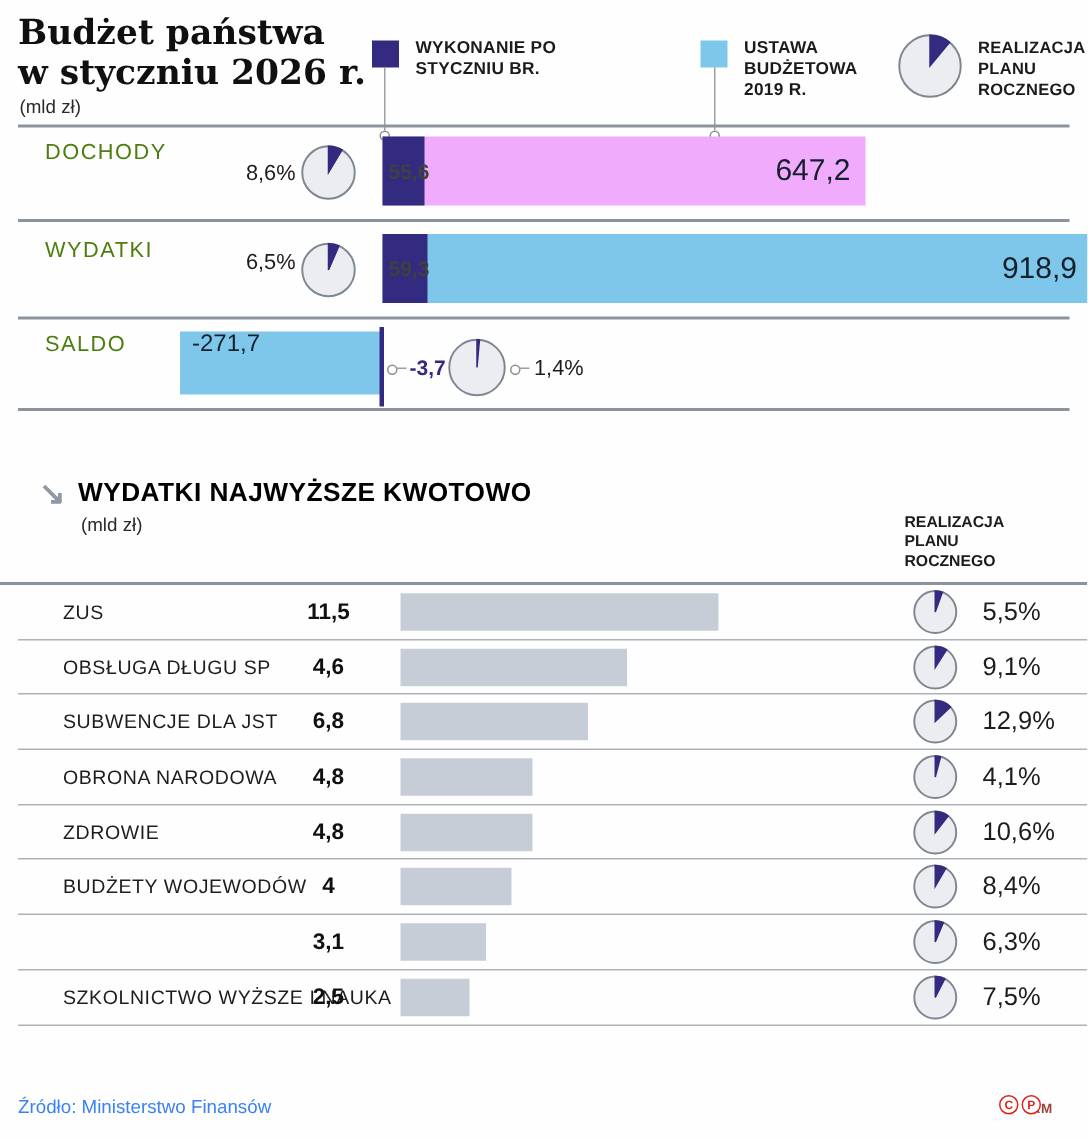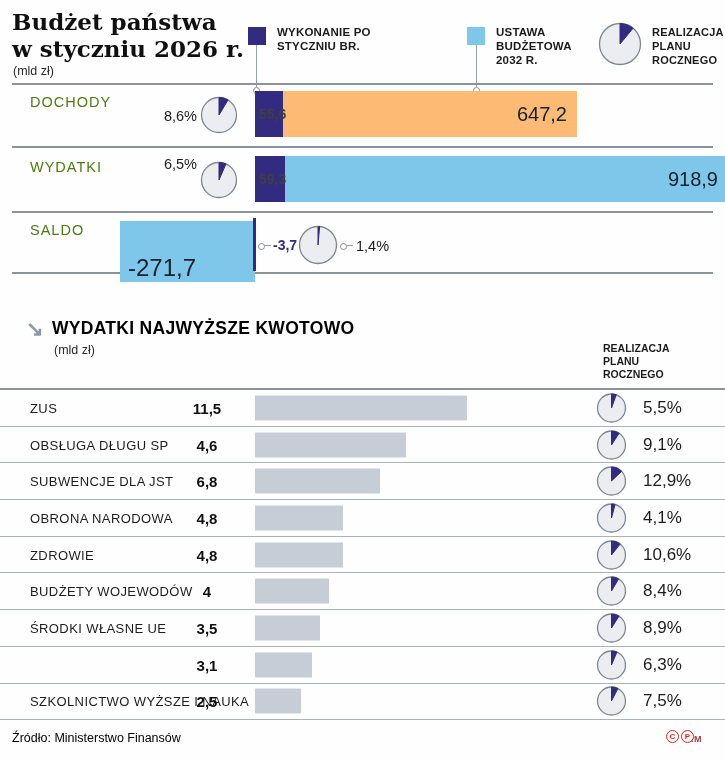--- a/index.html
+++ b/index.html
@@ -21,64 +21,64 @@
   
   .hline{height:2px;background:#8d939b;left:12px;width:701px;}
   .cat-label{left:30px;font-size:14.5px;font-weight:400;letter-spacing:1px;color:#4d7c0f;}
   .pct-small{font-size:14.5px;color:#1d1d1d;text-align:right;width:50px;left:147px;}
   .sumbar{height:46px;}
   .sumbar .light{position:absolute;left:0;top:0;height:100%;}
   .sumbar .dark{position:absolute;left:0;top:0;height:100%;}
   .exec-val{position:absolute;left:4px;top:4px;color:#404040;font-weight:700;font-size:14px;z-index:2;margin-top:11px;}
   .plan-val{position:absolute;right:10px;top:0;height:100%;display:flex;align-items:center;
             font-size:20px;color:#16202c;}
-  .saldo-bar{height:61px;display:flex;align-items:flex-end;font-size:24px;color:#16202c;}
+  .saldo-bar{height:42px;display:flex;align-items:flex-start;font-size:16px;color:#16202c;}
   .saldo-bar span{padding-left:8px;}
   .saldo-tick{width:3px;height:53px;}
   .exec-neg{font-size:14px;font-weight:700;text-align:center;}
   
   .sec2-arrow{left:26px;top:317px;font-size:21px;font-weight:700;color:#8f99a3;}
   .sec2-head{left:52px;top:318px;font-size:17.5px;font-weight:700;letter-spacing:.3px;color:#000000;}
   .sec2-unit{left:54px;top:343px;font-size:12.5px;color:#2a2a2a;}
   .sec2-colhdr{left:603px;top:342px;font-size:10.5px;font-weight:700;line-height:13px;
                width:90px;color:#1b1b1b;}
   .expense-table{left:0;top:388px;width:725px;border-top:2px solid #8d939b;}
-  .erow{position:relative;height:35.7px;border-bottom:1px solid #adb2b8;margin-left:0;}
+  .erow{position:relative;height:35.7px;border-bottom:1px solid #adb2b8;margin-left:12px;}
   .erow-label{position:absolute;left:30px;top:50%;transform:translateY(-50%);
               font-size:13px;letter-spacing:.4px;color:#1d1d1d;}
   .erow-value{position:absolute;left:167px;width:80px;text-align:center;top:50%;
               transform:translateY(-50%);font-size:15px;font-weight:700;color:#101010;}
   .erow-bar{position:absolute;left:255px;top:50%;transform:translateY(-50%);height:25px;}
   .erow-pie{position:absolute;left:596px;top:50%;transform:translateY(-50%);width:31px;height:31px;}
   .erow-pct{position:absolute;left:643px;top:50%;transform:translateY(-50%);
             font-size:17px;color:#1d1d1d;}
   .pie svg{display:block;}
   
-  .source{left:12px;top:731px;font-size:12.5px;color:#000000;}
+  .source{left:12px;top:731px;font-size:12.5px;color:#3b82f6;}
   .credit{left:687px;top:734px;font-size:9px;font-weight:700;color:#9c4136;letter-spacing:.5px;}
   .mark{top:730px;width:11px;height:11px;border:1.5px solid #e2231a;border-radius:50%;
         color:#e2231a;font-size:8px;font-weight:700;display:flex;align-items:center;
         justify-content:center;background:#fff;}
 </style>
 </head>
 <body>
 
 <div class="canvas">
 
   <div class="abs title">
     <div>Budżet państwa</div>
     <div>w styczniu 2026 r.</div>
   </div>
   <div class="abs unit-top">(mld zł)</div>
 
   <div class="abs swatch" style="left: 248px; background: rgb(51, 43, 128);" id="sw-exec"></div>
   <div class="abs legend-label" style="left:277px;width:110px">WYKONANIE PO STYCZNIU BR.</div>
 
   <div class="abs swatch" style="left: 467px; background: rgb(126, 199, 234);" id="sw-plan"></div>
-  <div class="abs legend-label" style="left:496px;width:100px">USTAWA BUDŻETOWA 2032 R.</div>
+  <div class="abs legend-label" style="left:496px;width:100px">USTAWA BUDŻETOWA 2019 R.</div>
 
   <div class="abs pie" style="left:598px;top:22px" id="pie-legend">
       <svg width="44" height="44" viewBox="0 0 44 44">
         <circle cx="22" cy="22" r="20.5" fill="#ecedf0" stroke="#7d8791" stroke-width="1.3"></circle>
         <path d="M 22 22 L 22 1.5 A 20.5 20.5 0 0 1 35.07 6.20 Z" fill="#332b80" stroke="#332b80" stroke-width="1"></path>
       </svg>
     </div>
   <div class="abs legend-label" style="left:652px;width:85px;font-size:11px">REALIZACJA PLANU ROCZNEGO</div>
 
   <div class="abs conn-v" style="left:256px;top:45px;height:42px"></div>
@@ -93,29 +93,29 @@
 
   <div class="abs cat-label" style="top:94px">DOCHODY</div>
   <div class="abs pct-small" style="top:108px">8,6%</div>
   <div class="abs pie" style="left:200px;top:96px" id="pie-dochody">
       <svg width="38" height="38" viewBox="0 0 38 38">
         <circle cx="19" cy="19" r="17.5" fill="#ecedf0" stroke="#7d8791" stroke-width="1.3"></circle>
         <path d="M 19 19 L 19 1.5 A 17.5 17.5 0 0 1 28.00 3.99 Z" fill="#332b80" stroke="#332b80" stroke-width="1"></path>
       </svg>
     </div>
   <div class="abs sumbar" style="left: 255px; top: 91px; width: 322px;" id="bar-dochody">
-    <div class="light" style="width: 322px; background: #fdba74;">
+    <div class="light" style="width: 322px; background: #f0abfc;">
       <div class="plan-val">647,2</div>
     </div>
     <div class="dark" style="width: 28px; background: rgb(51, 43, 128);"></div>
     <div class="exec-val">55,6</div>
   </div>
 
   <div class="abs cat-label" style="top:159px">WYDATKI</div>
-  <div class="abs pct-small" style="top:156px">6,5%</div>
+  <div class="abs pct-small" style="top:167px">6,5%</div>
   <div class="abs pie" style="left:200px;top:161px" id="pie-wydatki">
       <svg width="38" height="38" viewBox="0 0 38 38">
         <circle cx="19" cy="19" r="17.5" fill="#ecedf0" stroke="#7d8791" stroke-width="1.3"></circle>
         <path d="M 19 19 L 19 1.5 A 17.5 17.5 0 0 1 25.95 2.94 Z" fill="#332b80" stroke="#332b80" stroke-width="1"></path>
       </svg>
     </div>
   <div class="abs sumbar" style="left: 255px; top: 156px; width: 457px;" id="bar-wydatki">
     <div class="light" style="width: 457px; background: rgb(126, 199, 234); padding-left: 16px;">
       <div class="plan-val">918,9</div>
     </div>
@@ -213,32 +213,20 @@
       <div class="erow-bar" style="width: 74px; background: rgb(199, 205, 214);"></div>
       <div class="erow-pie pie">
           <svg width="31" height="31" viewBox="0 0 31 31">
             <circle cx="15.5" cy="15.5" r="14" fill="#ecedf0" stroke="#7d8791" stroke-width="1.3"></circle>
             <path d="M 15.5 15.5 L 15.5 1.5 A 14 14 0 0 1 22.55 3.41 Z" fill="#332b80" stroke="#332b80" stroke-width="1"></path>
           </svg>
         </div>
       <div class="erow-pct">8,4%</div>
     </div>
       <div class="erow">
-      <div class="erow-label">ŚRODKI WŁASNE UE</div>
-      <div class="erow-value">3,5</div>
-      <div class="erow-bar" style="width: 65px; background: rgb(199, 205, 214);"></div>
-      <div class="erow-pie pie">
-          <svg width="31" height="31" viewBox="0 0 31 31">
-            <circle cx="15.5" cy="15.5" r="14" fill="#ecedf0" stroke="#7d8791" stroke-width="1.3"></circle>
-            <path d="M 15.5 15.5 L 15.5 1.5 A 14 14 0 0 1 22.93 3.63 Z" fill="#332b80" stroke="#332b80" stroke-width="1"></path>
-          </svg>
-        </div>
-      <div class="erow-pct">8,9%</div>
-    </div>
-      <div class="erow">
       <div class="erow-value">3,1</div>
       <div class="erow-bar" style="width: 57px; background: rgb(199, 205, 214);"></div>
       <div class="erow-pie pie">
           <svg width="31" height="31" viewBox="0 0 31 31">
             <circle cx="15.5" cy="15.5" r="14" fill="#ecedf0" stroke="#7d8791" stroke-width="1.3"></circle>
             <path d="M 15.5 15.5 L 15.5 1.5 A 14 14 0 0 1 20.90 2.58 Z" fill="#332b80" stroke="#332b80" stroke-width="1"></path>
           </svg>
         </div>
       <div class="erow-pct">6,3%</div>
     </div>

